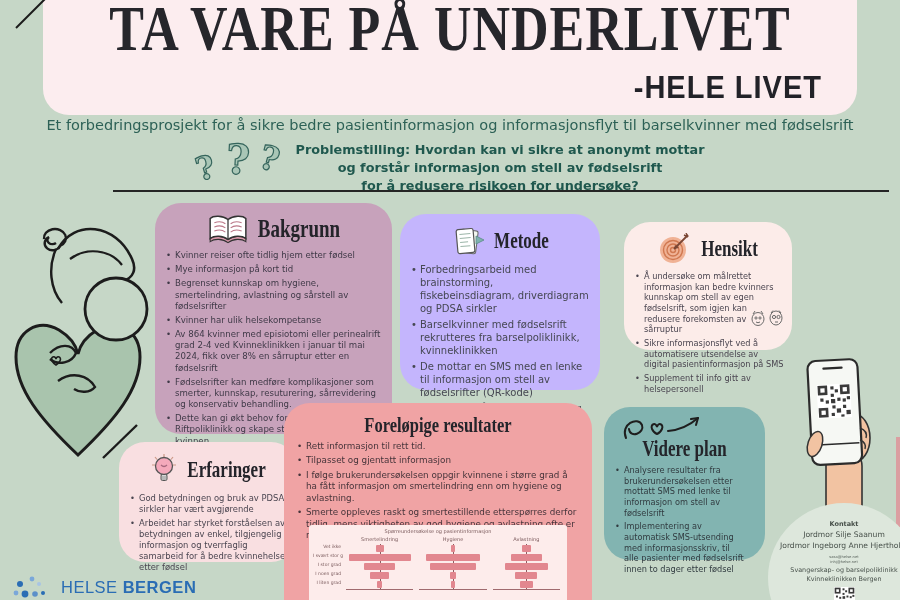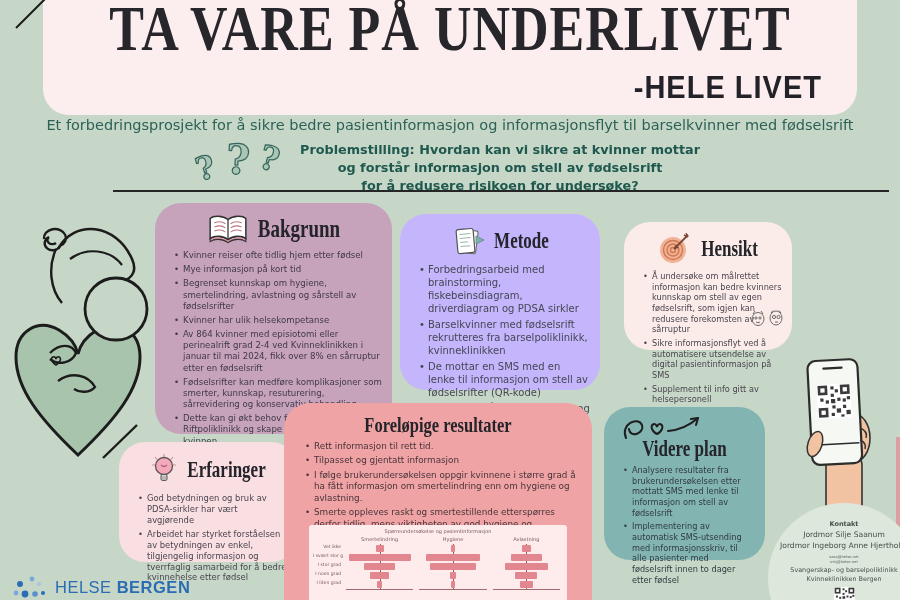--- a/index.html
+++ b/index.html
@@ -24,21 +24,21 @@
   #right-strip{right:0;top:437px;width:4px;height:163px;background:#db9ea1;}
   
   .box{border-radius:26px;}
   #box-bakgrunn{left:155px;top:203px;width:237px;height:231px;background:#c7a2bb;}
   #box-metode{left:400px;top:214px;width:200px;height:176px;background:#c4b5fd;}
   #box-hensikt{left:624px;top:222px;width:168px;height:128px;background:#fcece9;}
   #box-erfaringer{left:119px;top:442px;width:178px;height:120px;background:#f9dfe1;}
   #box-resultater{left:284px;top:403px;width:308px;height:217px;background:#f0a3a4;border-radius:26px 26px 0 0;}
   #box-videreplan{left:604px;top:407px;width:161px;height:153px;background:#82b4b1;}
   .box-head{display:flex;align-items:center;justify-content:center;gap:9px;padding-top:11px;}
-  .bullets{list-style:none;margin:6px 0 0 8px;padding:0 10px 0 20px;color:#3f3947;}
+  .bullets{list-style:none;margin:6px 0 0 0;padding:0 10px 0 20px;color:#3f3947;}
   .bullets li{position:relative;margin-bottom:3px;line-height:1.3;}
   .bullets li::before{content:"•";position:absolute;left:-9px;}
   #box-bakgrunn .bullets{font-size:8.6px;color:#423а4a;}
   #box-metode .bullets{font-size:10px;color:#454752;}
   #box-hensikt .bullets{font-size:8.2px;color:#4a4550;padding-right:8px;}
   #box-erfaringer .bullets{font-size:8.4px;color:#4a4550;}
   #box-resultater .bullets{font-size:8.8px;color:#46343a;padding:0 12px 0 22px;}
   #box-videreplan .bullets{font-size:8.2px;color:#313b40;padding-right:20px;}
   #resultater-title{text-align:center;padding-top:12px;}
   
@@ -55,41 +55,41 @@
   .c-plot::before{content:"";position:absolute;left:50%;top:0;bottom:0;width:1px;background:#8c5a5e;}
   .c-row{height:9px;display:flex;justify-content:center;align-items:center;}
   .c-bar{height:6.5px;background:#e2878f;border-radius:1px;position:relative;}
   
   #contact-bubble{left:768px;top:503px;width:152px;height:150px;border-radius:50%;background:#dde7dc;
                   text-align:center;color:#47504a;}
   #contact-heading{font-size:6.5px;font-weight:700;margin-top:17px;}
   .contact-name{font-size:7.6px;margin-top:2px;}
   .contact-email{font-size:6px;transform:scale(.62);transform-origin:center;color:#5a645d;height:5px;}
   .contact-org{font-size:6.4px;margin-top:1px;}
-  #logo{left:12px;top:575px;display:flex;align-items:center;gap:7px;}
+  #logo{left:12px;top:575px;display:flex;align-items:center;gap:13px;}
   #logo-text{font-family:"Liberation Sans",sans-serif;font-size:16.5px;color:#2a6db4;letter-spacing:.5px;}
   #logo-text b{font-weight:700;}
   svg{display:block;}
 </style>
 </head>
 <body>
 
 <div id="poster">
 
   <div id="title-box" class="abs"></div>
   <div id="main-title" class="abs">TA VARE PÅ UNDERLIVET</div>
   <div id="sub-title" class="abs">-HELE LIVET</div>
   <div id="lead" class="abs">Et forbedringsprosjekt for å sikre bedre pasientinformasjon og informasjonsflyt til barselkvinner med fødselsrift</div>
 
   <span class="abs qmark" style="left:196px;top:152px;font-size:32px;transform:rotate(-16deg);">?</span>
   <span class="abs qmark" style="left:226px;top:140px;font-size:41px;transform:rotate(3deg);">?</span>
   <span class="abs qmark" style="left:260px;top:142px;font-size:33px;transform:rotate(15deg);">?</span>
 
   <div id="problem" class="abs">
-    <div>Problemstilling: Hvordan kan vi sikre at kvinner mottar</div>
+    <div>Problemstilling: Hvordan kan vi sikre at anonymt mottar</div>
     <div>og forstår informasjon om stell av fødselsrift</div>
     <div>for å redusere risikoen for undersøke?</div>
   </div>
 
   <div id="divider" class="abs"></div>
   <div id="right-strip" class="abs"></div>
 
   <svg class="abs" style="left:12px;top:-2px" width="40" height="32">
     <path d="M4 30 L36 -2" stroke="#1b1b1b" stroke-width="2" fill="none"></path>
   </svg>

